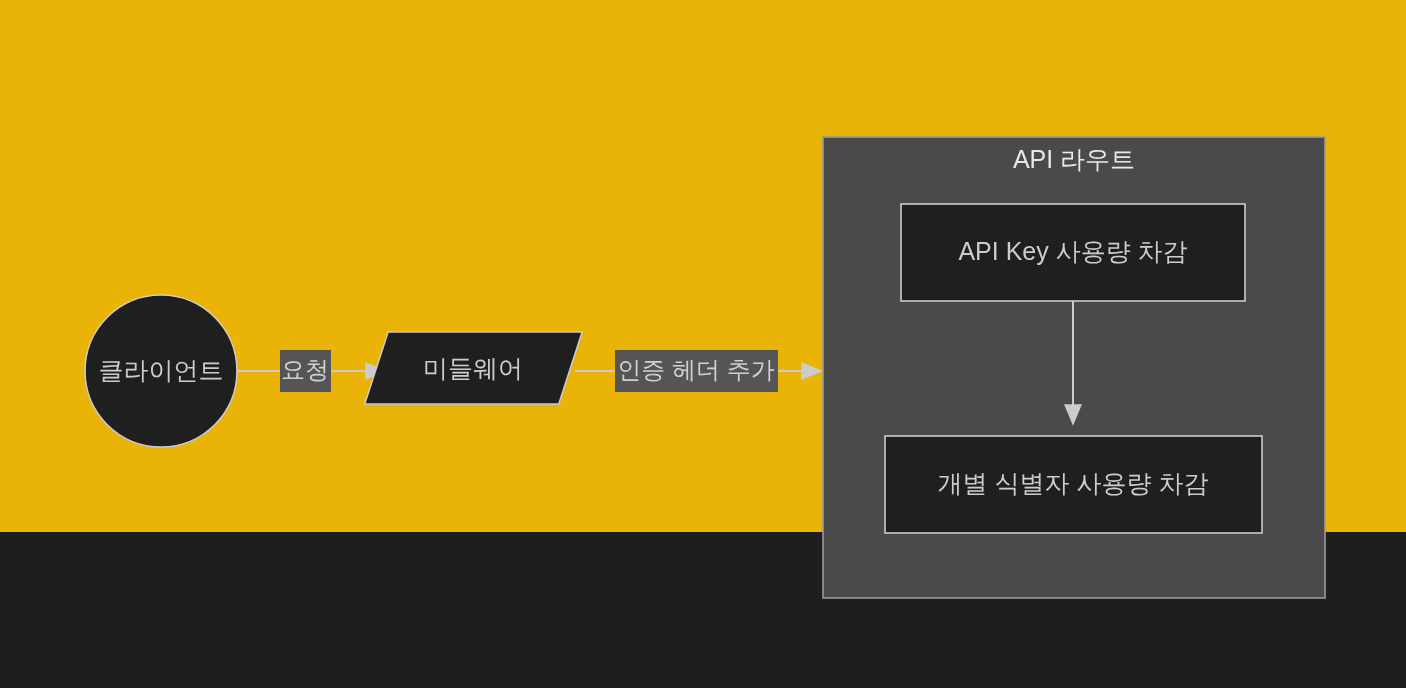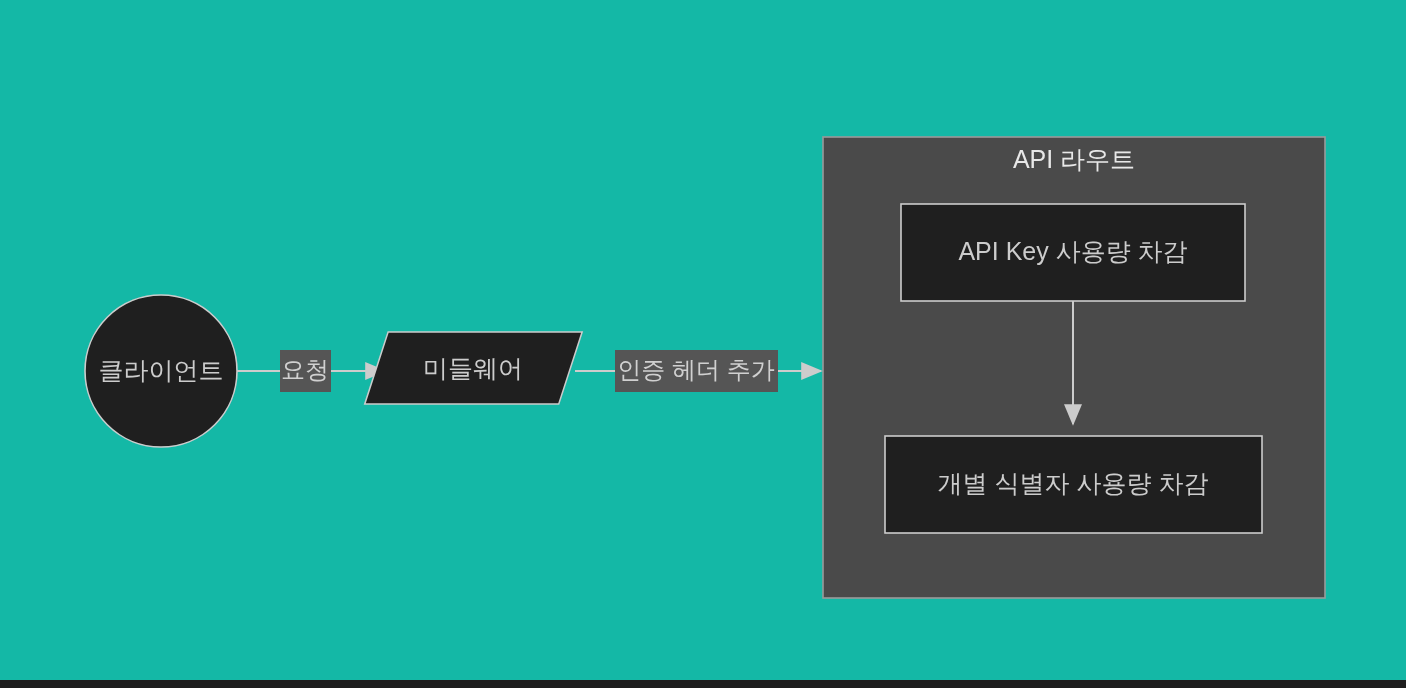--- a/index.html
+++ b/index.html
@@ -10,22 +10,22 @@
   }
   body {
     width: 1406px;
     height: 688px;
     overflow: hidden;
     font-family: "Liberation Sans", "DejaVu Sans", sans-serif;
   }
   #diagram-root {
     position: relative;
     width: 1406px;
-    height: 680px;
-    background: #14b8a6;
+    height: 532px;
+    background: #eab308;
   }
   svg.diagram-canvas {
     position: absolute;
     left: 0;
     top: 0;
     width: 1406px;
     height: 688px;
     display: block;
   }
   .node-label {

